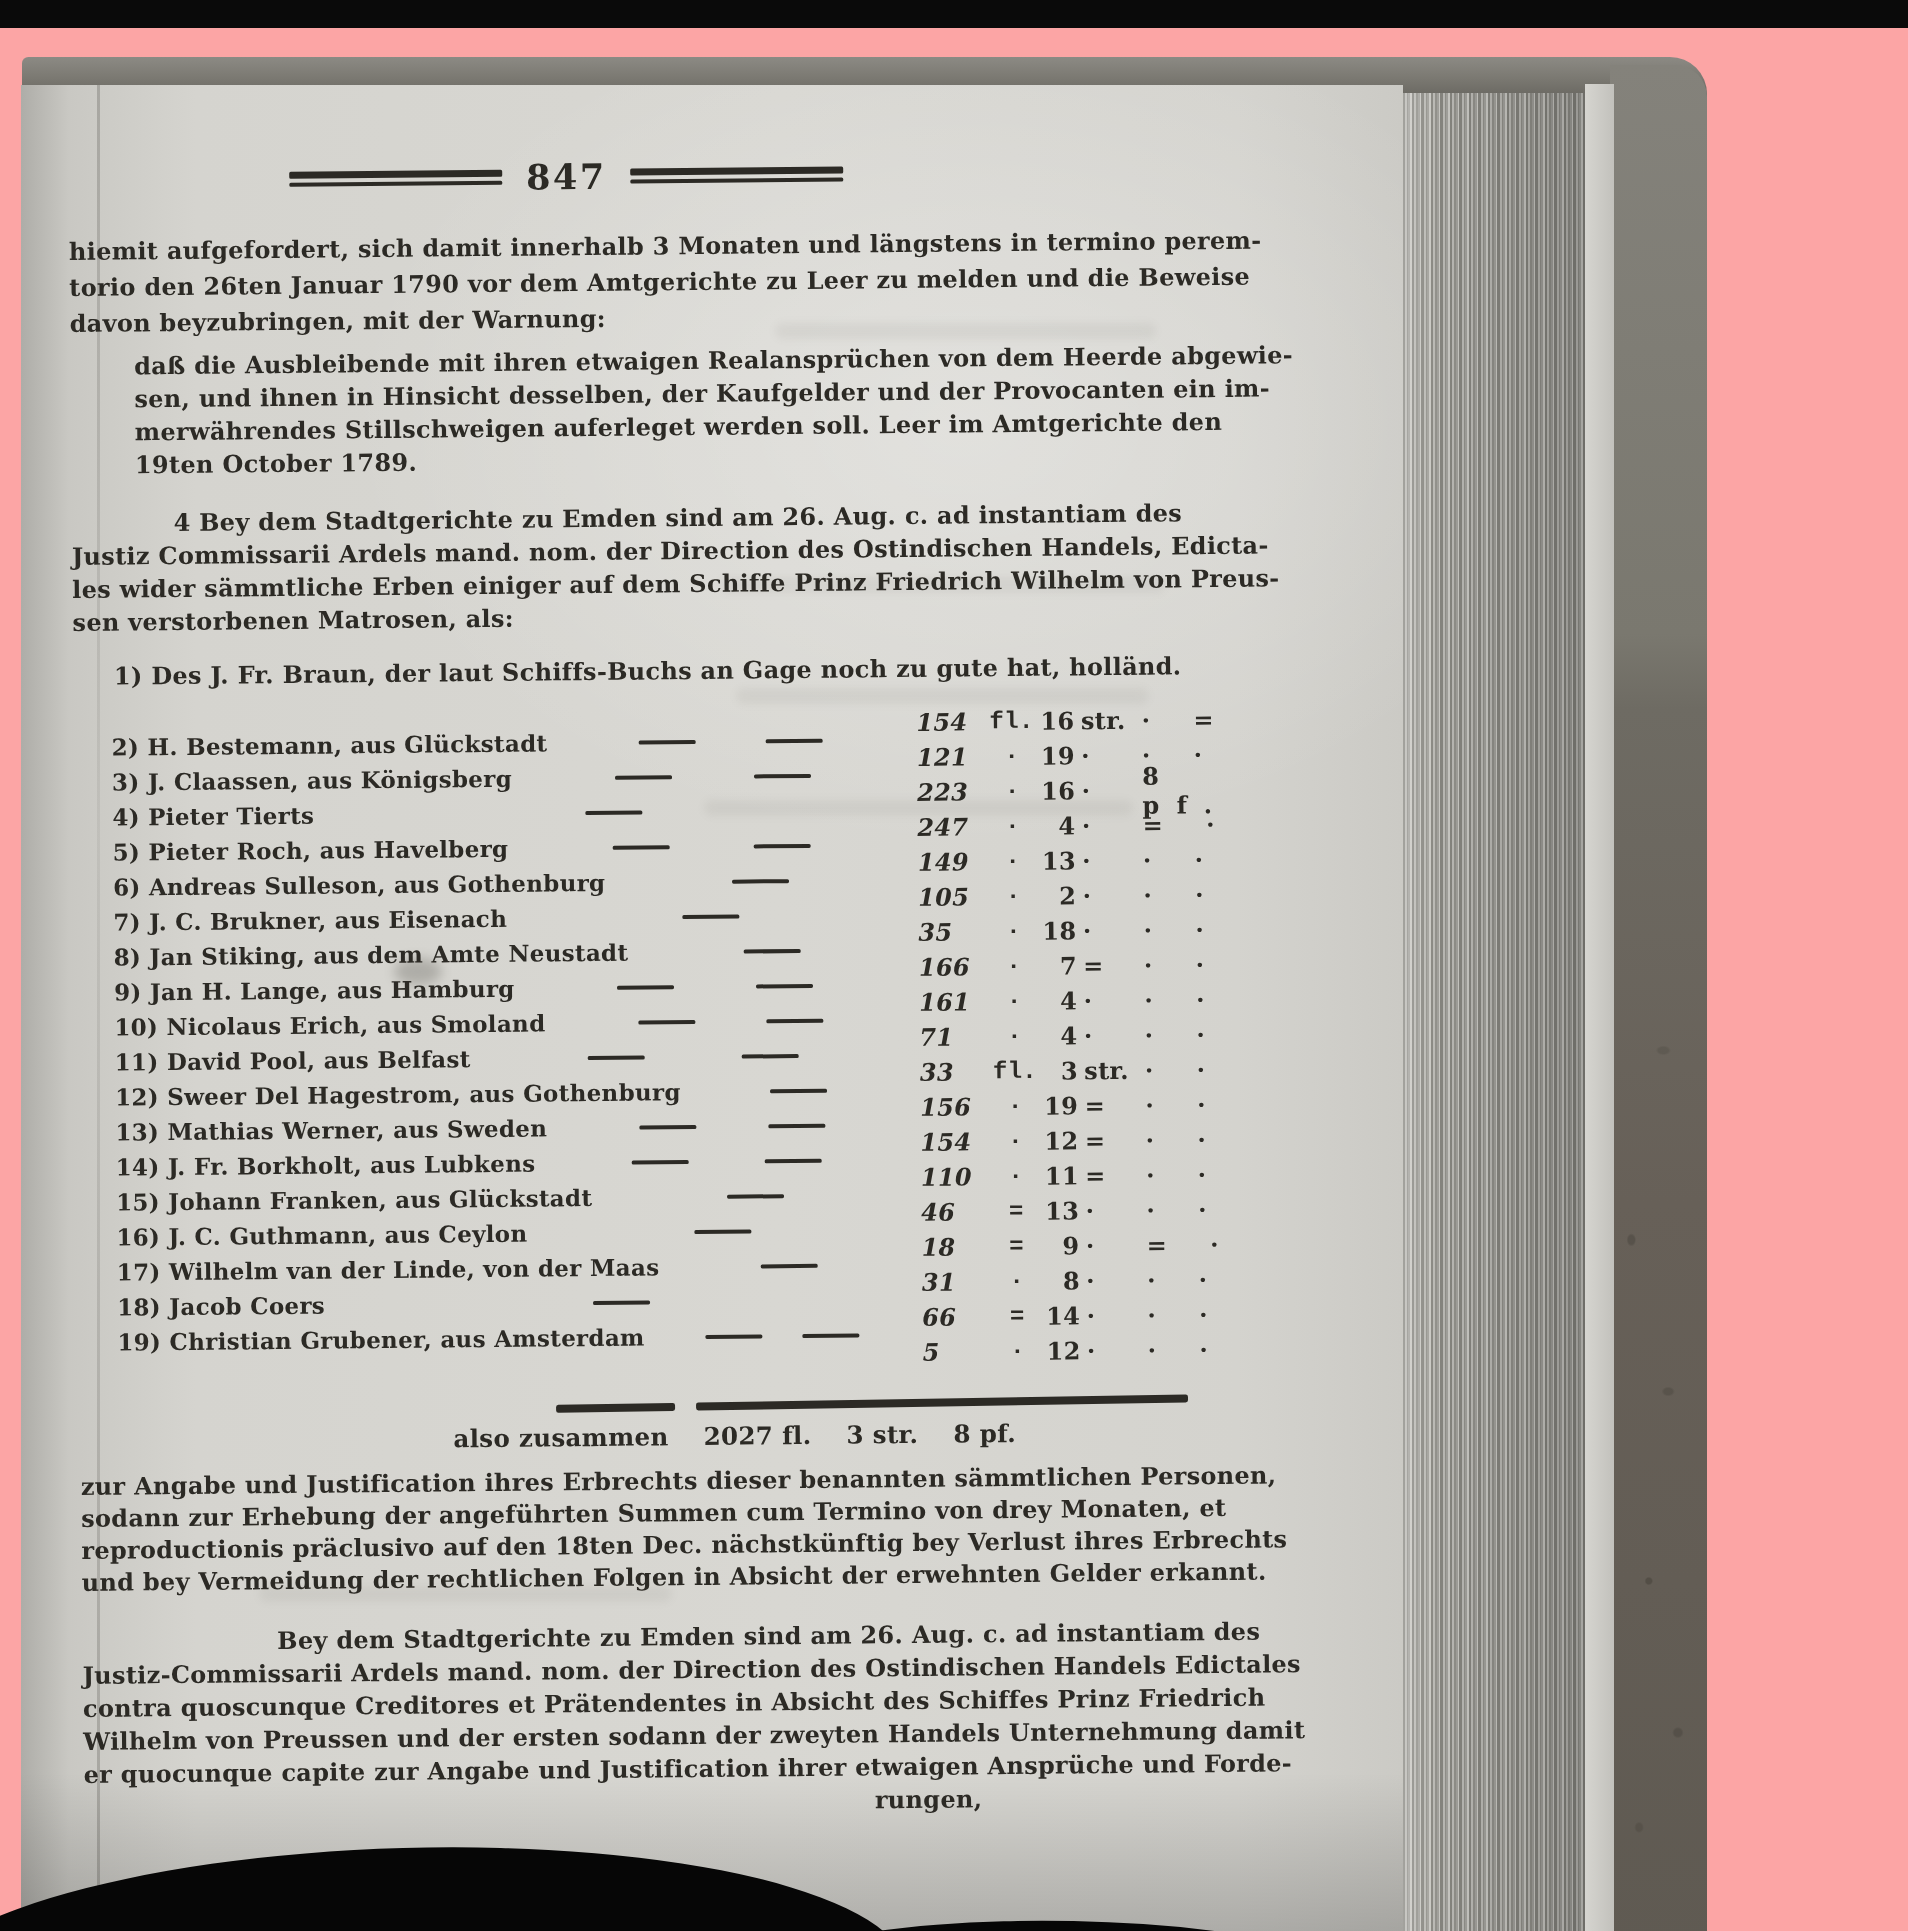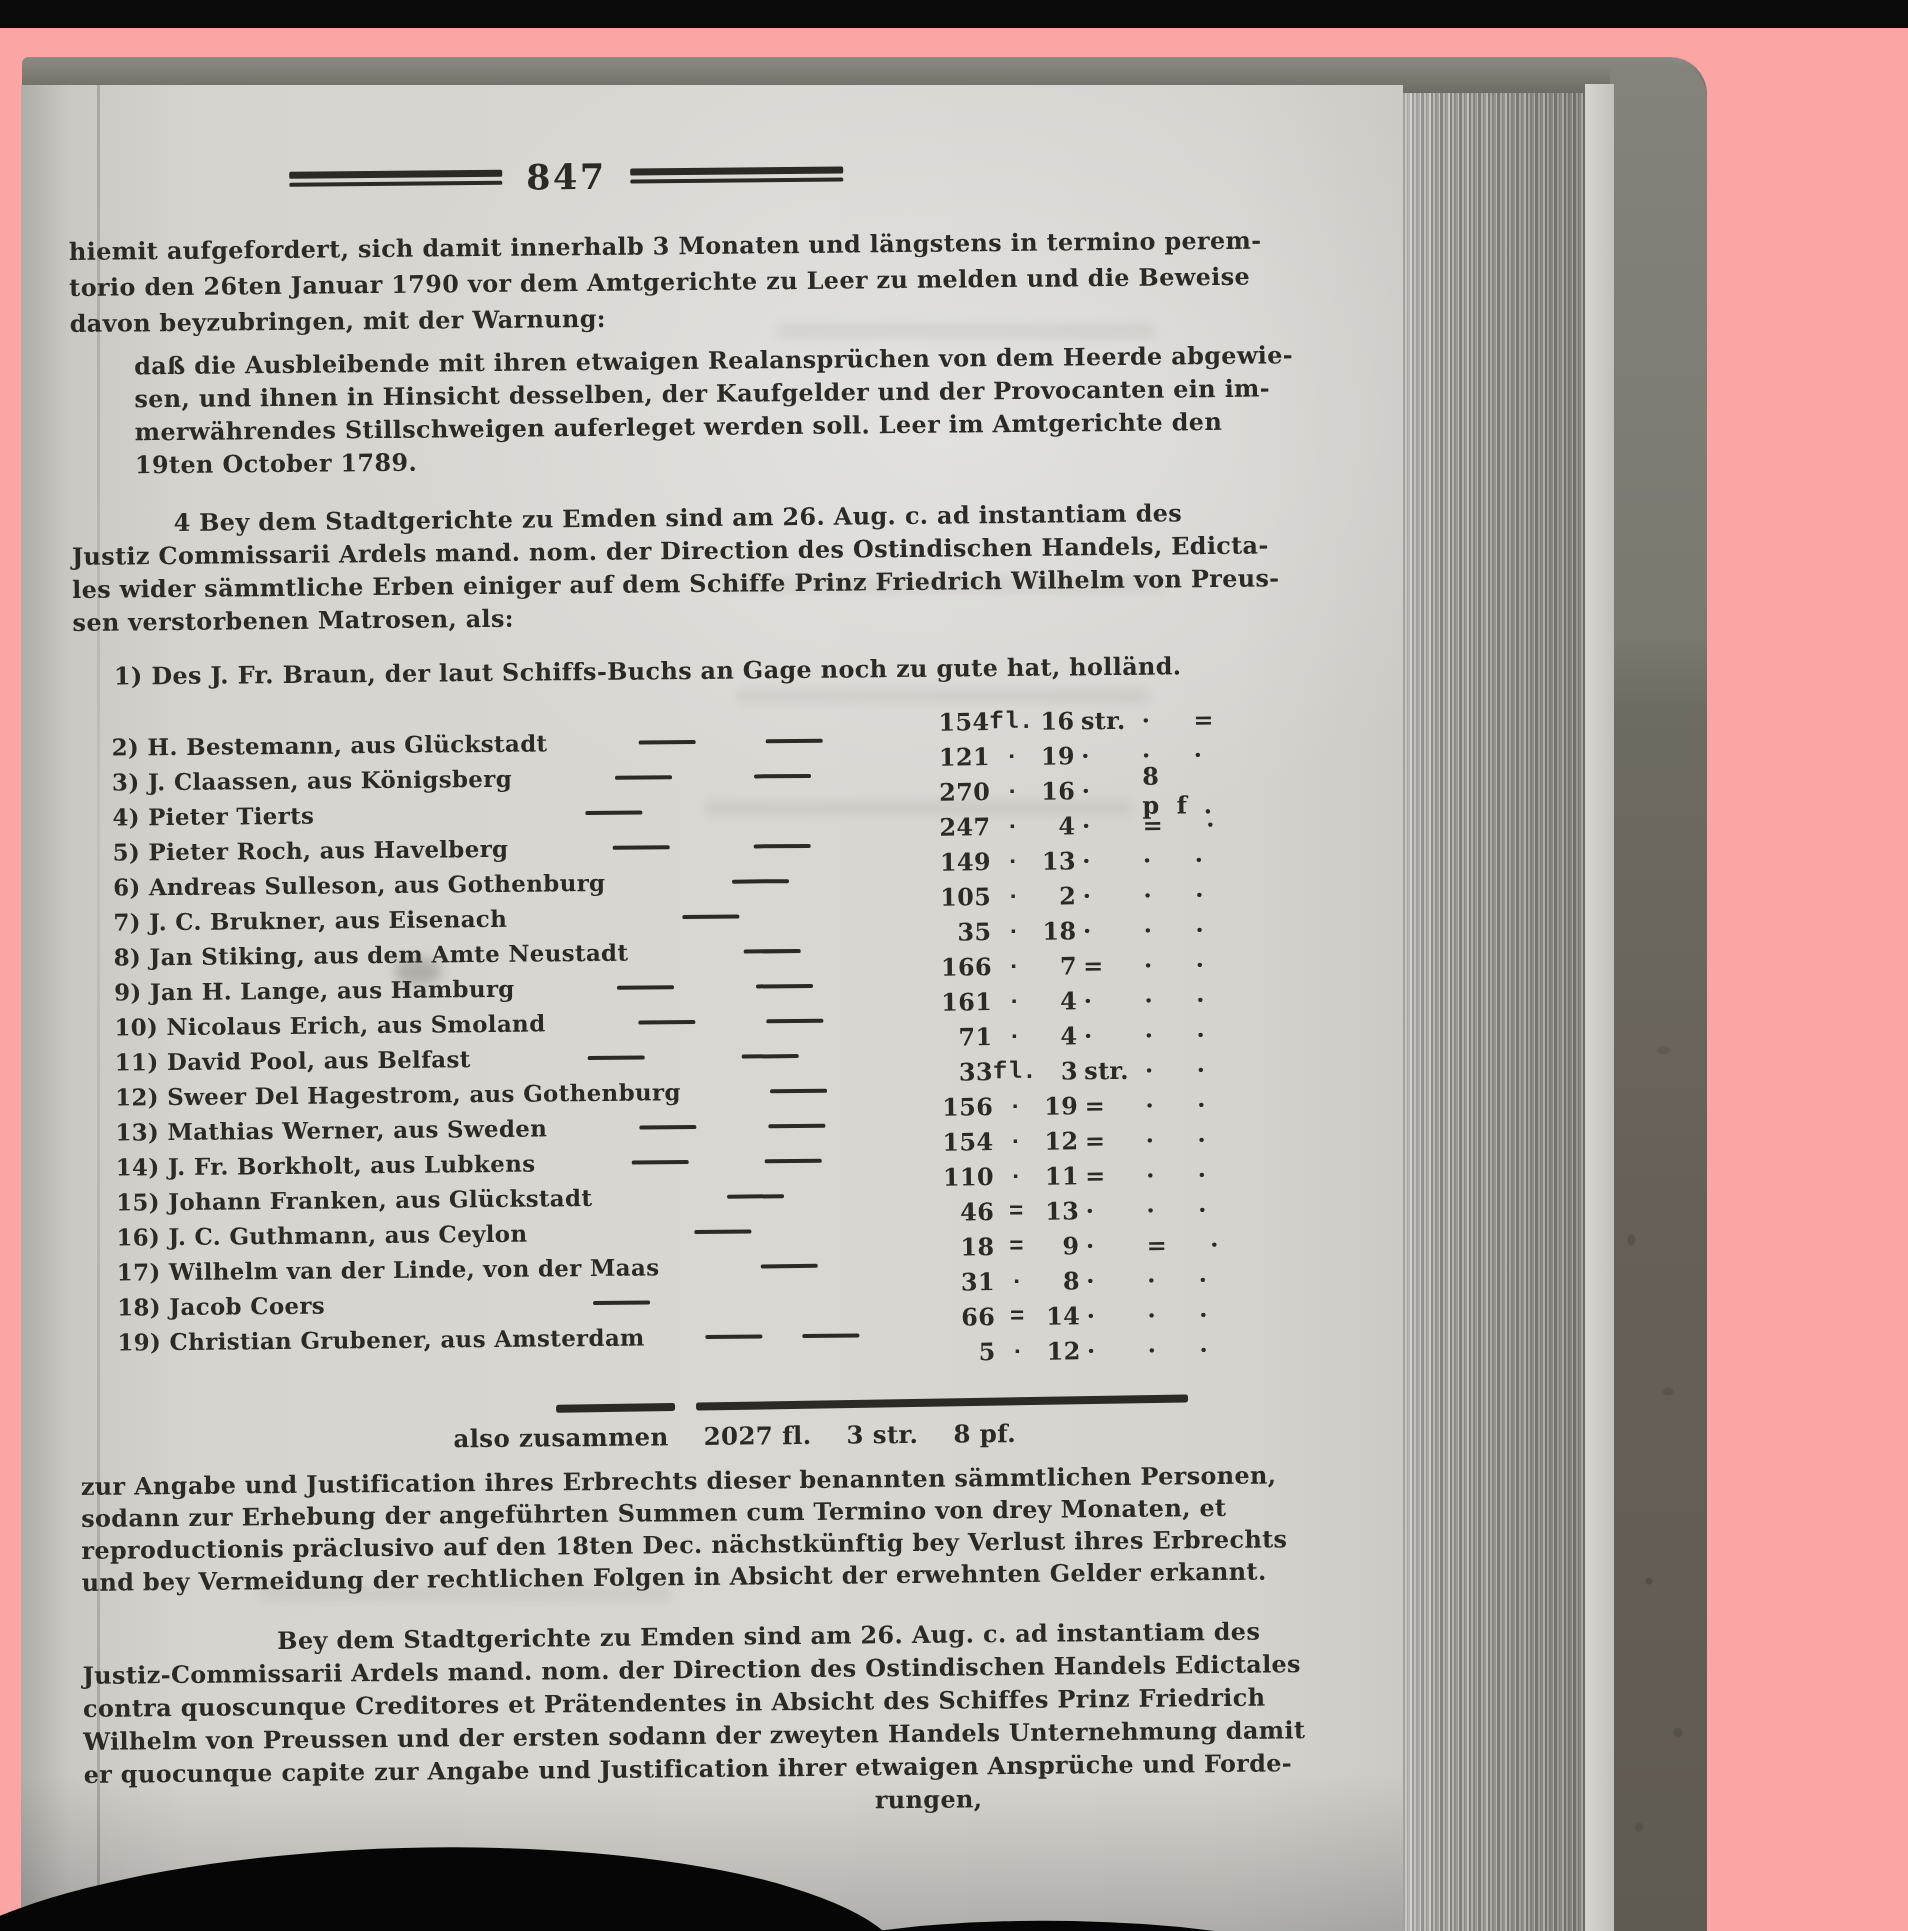--- a/index.html
+++ b/index.html
@@ -93,21 +93,21 @@
   .item1{margin:20.6px 0 0 41px;font-size:24px;line-height:34px;white-space:nowrap;}
 
   .sailor-table{position:relative;height:699px;margin-top:3.2px;}
   .names{position:absolute;left:38px;top:33px;width:802px;}
   .name-row{height:35px;display:flex;align-items:center;font-size:23px;white-space:nowrap;}
   .name-label{flex:0 0 auto;}
   .dash-area{flex:1;display:flex;justify-content:space-evenly;align-items:center;padding:0 20.6px;}
   .dash{display:inline-block;width:57px;height:4px;background:#2c2a25;border-radius:1.6px;}
   .amounts{position:absolute;left:843px;top:16px;width:341px;}
   .amount-row{height:35px;display:flex;align-items:center;font-size:24px;}
-  .a-v1{width:73px;text-align:right;}
+  .a-v1{width:73px;text-align:left;font-style:italic;}
   .a-u1{width:44px;text-align:center;font-family:Liberation Mono, monospace;}
   .a-v2{width:41px;text-align:right;}
   .a-u2{width:56px;padding-left:6.4px;}
   .a-tail{flex:1;letter-spacing:17.5px;padding-left:4.8px;}
 
   .total-rules{display:flex;gap:20.6px;margin:11px 0 0 476px;align-items:center;transform:rotate(-.4deg);}
   .total-rules .tr1{width:119px;height:8px;background:#2c2a25;border-radius:2.4px;}
   .total-rules .tr2{width:492px;height:8px;background:#2c2a25;border-radius:2.4px;}
   .total-line{display:flex;gap:35px;margin:12.7px 0 0 373px;font-size:24.6px;align-items:baseline;}
 
@@ -331,21 +331,21 @@
 
           <div class="amount-row">
             <span class="a-v1">121</span>
             <span class="a-u1">·</span>
             <span class="a-v2">19</span>
             <span class="a-u2">·</span>
             <span class="a-tail">· ·</span>
           </div>
 
           <div class="amount-row">
-            <span class="a-v1">270</span>
+            <span class="a-v1">223</span>
             <span class="a-u1">·</span>
             <span class="a-v2">16</span>
             <span class="a-u2">·</span>
             <span class="a-tail">8 pf.</span>
           </div>
 
           <div class="amount-row">
             <span class="a-v1">247</span>
             <span class="a-u1">·</span>
             <span class="a-v2">4</span>

